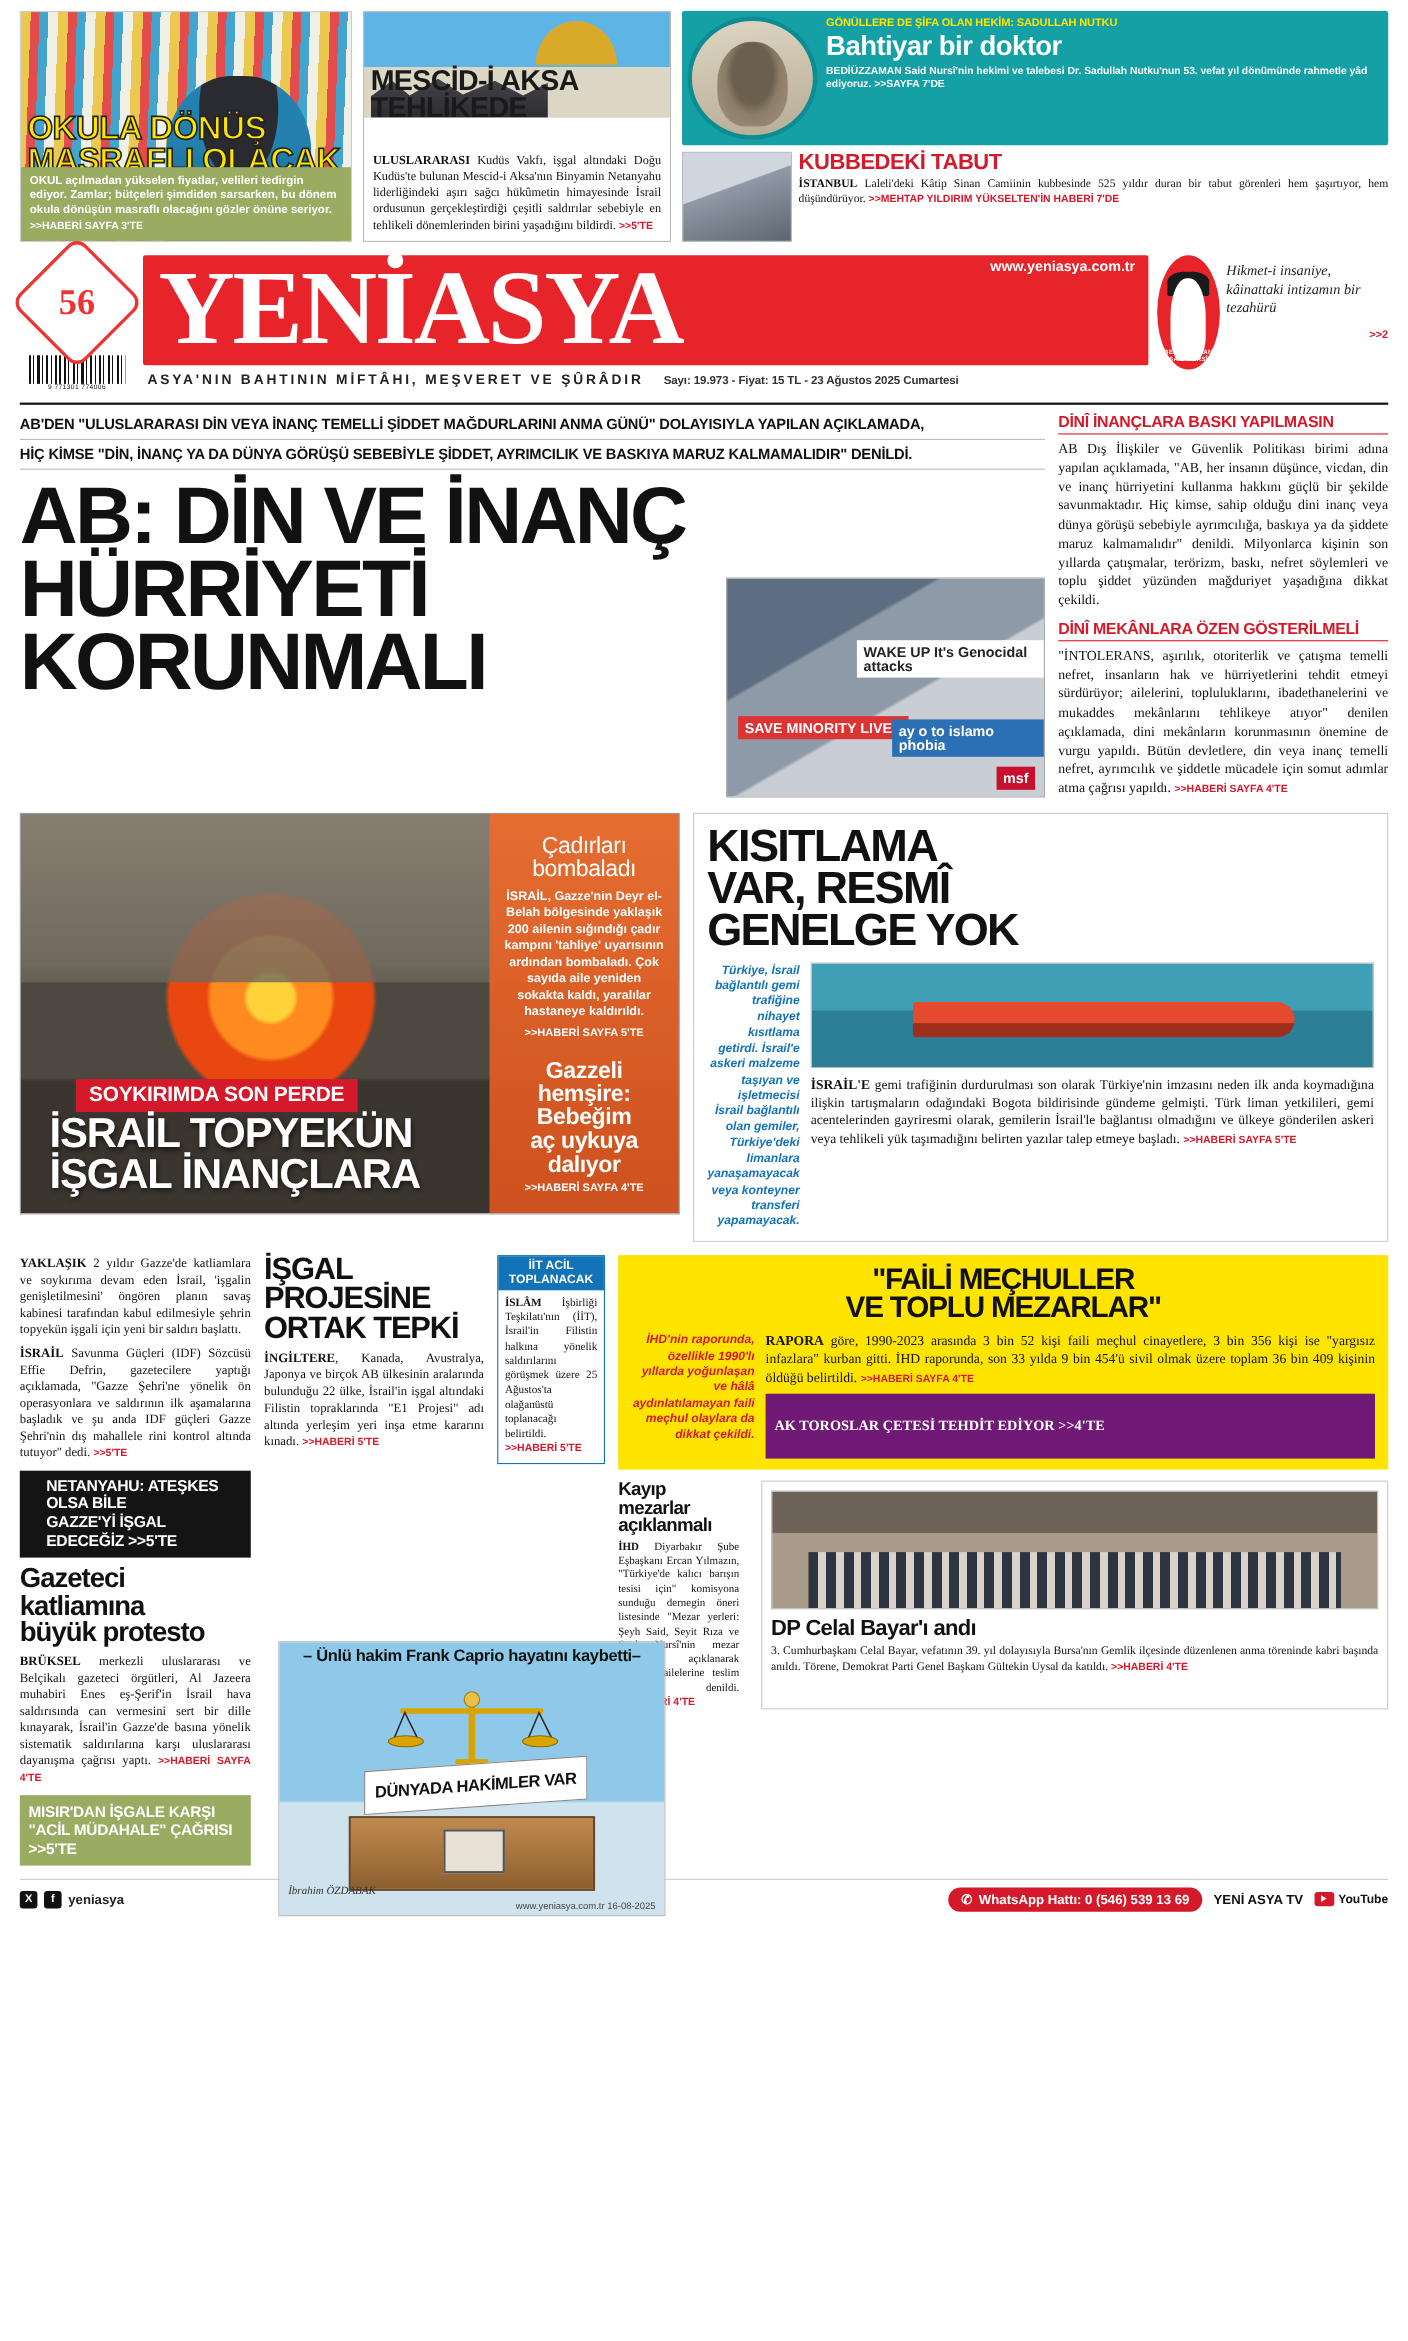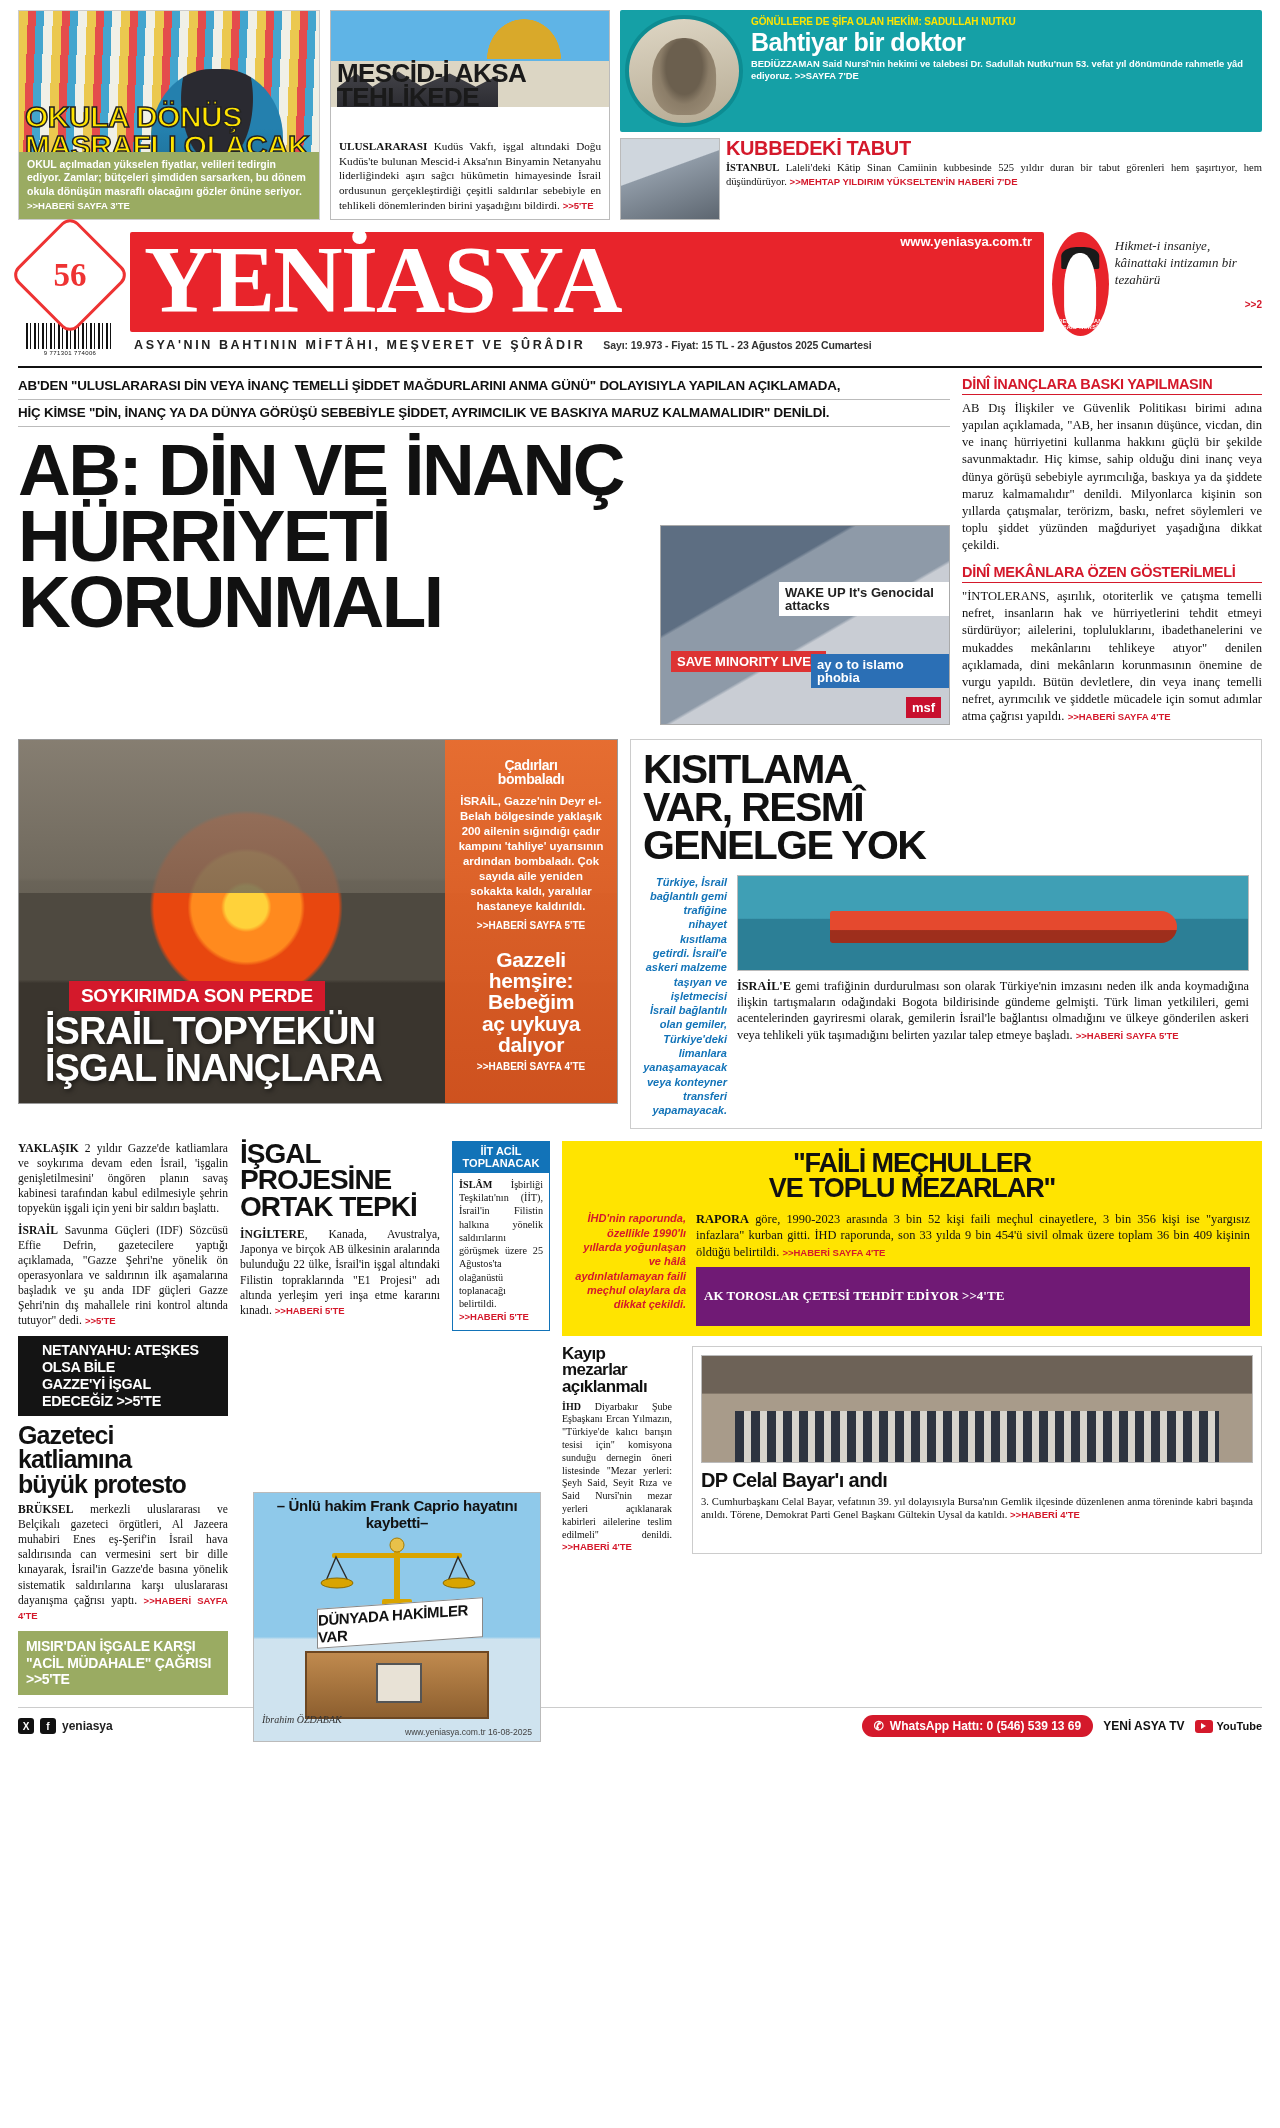--- a/index.html
+++ b/index.html
@@ -183,21 +183,21 @@
   .gz-head{
     position:absolute; left:26px; bottom:16px; color:#fff; font-weight:900;
     font-size:38px; line-height:0.98; letter-spacing:-1px; text-shadow:1px 2px 5px rgba(0,0,0,.6);
   }
   .gz-head span{display:block;}
   .gaza-orange{
     position:absolute; right:0; top:0; bottom:0; width:172px;
     background:linear-gradient(180deg,rgba(237,108,44,.93),rgba(214,83,30,.95));
     color:#fff; padding:18px 12px; text-align:center;
   }
-  .go-t{ font-weight:700; font-size:14px; line-height:1.0; letter-spacing:-0.4px;}
+  .go-t{ font-weight:400; font-size:21px; line-height:1.0; letter-spacing:-0.4px;}
   .go-b{ font-weight:700; font-size:11.4px; line-height:1.32; margin-top:8px;}
   .go-ref{ font-weight:900; font-size:10px; margin-top:5px; }
   .go-t2{ font-weight:900; font-size:21px; line-height:1.02; margin-top:18px; letter-spacing:-0.4px;}
 
   .gaza-right{ flex:1; border:1px solid #ccc; padding:10px 12px; }
   .kr-head{ font-weight:900; font-size:41px; line-height:0.93; letter-spacing:-1.6px; }
   .kr-head span{ display:block; }
   .kr-body{ display:flex; gap:10px; margin-top:10px; }
   .kr-blue{ width:84px; color:#1273b8; font-style:italic; font-weight:700; font-size:11px;
     line-height:1.3; text-align:right; }
@@ -543,21 +543,21 @@
           <div class="btm-rh">DP Celal Bayar'ı andı</div>
           <div class="btm-rt">
             <span>3. Cumhurbaşkanı Celal Bayar, vefatının 39. yıl dolayısıyla Bursa'nın Gemlik ilçesinde düzenlenen anma töreninde kabri başında anıldı. Törene, Demokrat Parti Genel Başkanı Gültekin Uysal da katıldı.</span>
             <span class="ref-red">&gt;&gt;HABERİ 4'TE</span>
           </div>
         </div>
       </div>
     </div>
   </div>
 
-  <div style="position:absolute; left:253px; top:1492px; width:288px;">
+  <div style="position:absolute; left:253px; top:1492px; width:352px;">
     <div class="cartoon">
       <div class="cartoon-top">– Ünlü hakim Frank Caprio hayatını kaybetti–</div>
       <svg class="cart-scale" viewBox="0 0 170 74">
         <rect x="82" y="4" width="6" height="60" fill="#d9a400"></rect>
         <rect x="20" y="16" width="130" height="5" rx="2" fill="#d9a400"></rect>
         <circle cx="85" cy="8" r="7" fill="#e8c14a" stroke="#a87c00"></circle>
         <path d="M24 20 L14 44 L36 44 Z" fill="none" stroke="#2b2b2b" stroke-width="1.4"></path>
         <path d="M146 20 L136 44 L158 44 Z" fill="none" stroke="#2b2b2b" stroke-width="1.4"></path>
         <ellipse cx="25" cy="46" rx="16" ry="5" fill="#d9a400" stroke="#8a6a00"></ellipse>
         <ellipse cx="147" cy="46" rx="16" ry="5" fill="#d9a400" stroke="#8a6a00"></ellipse>

